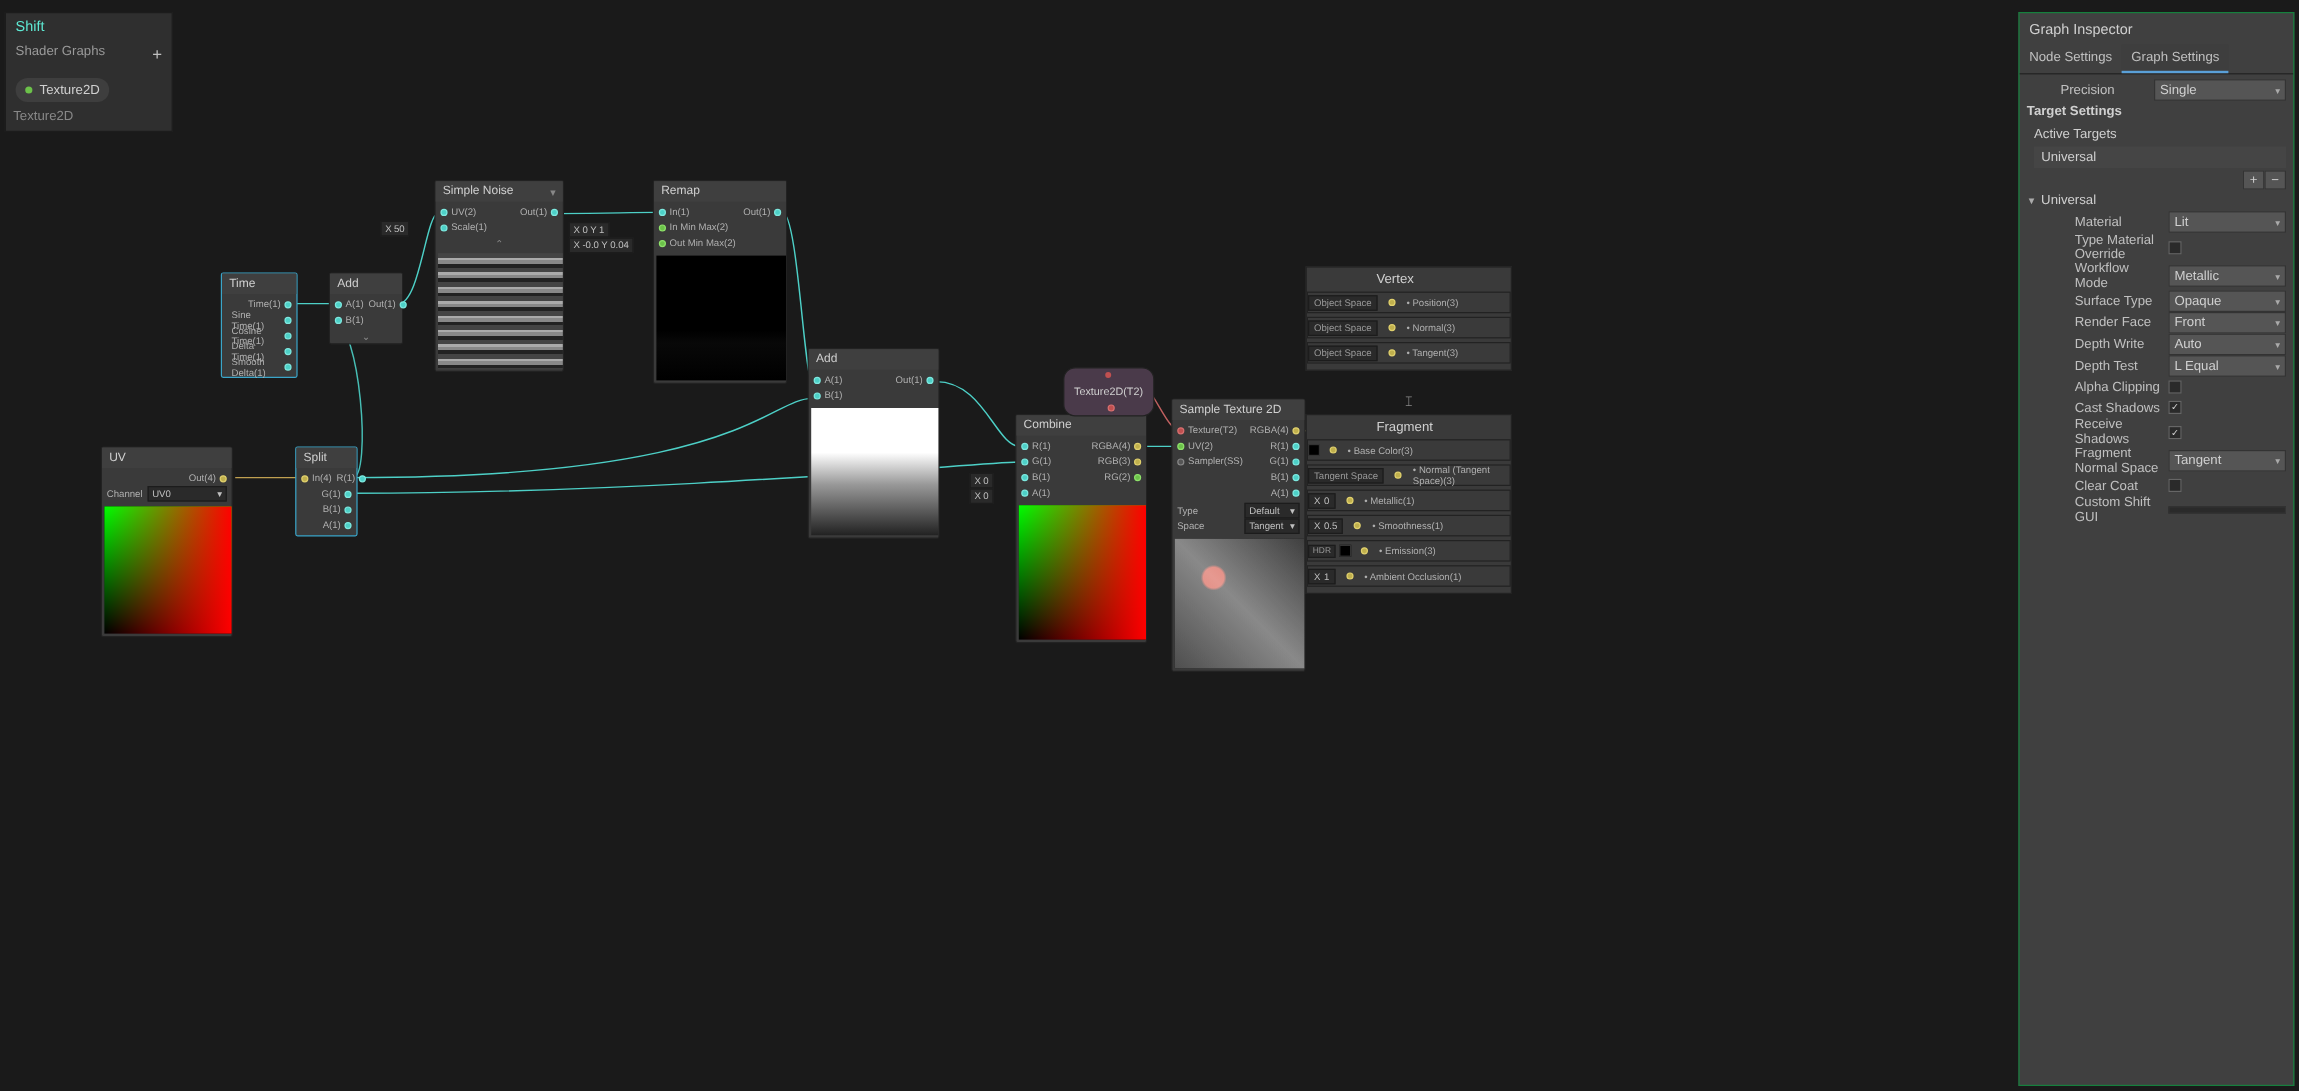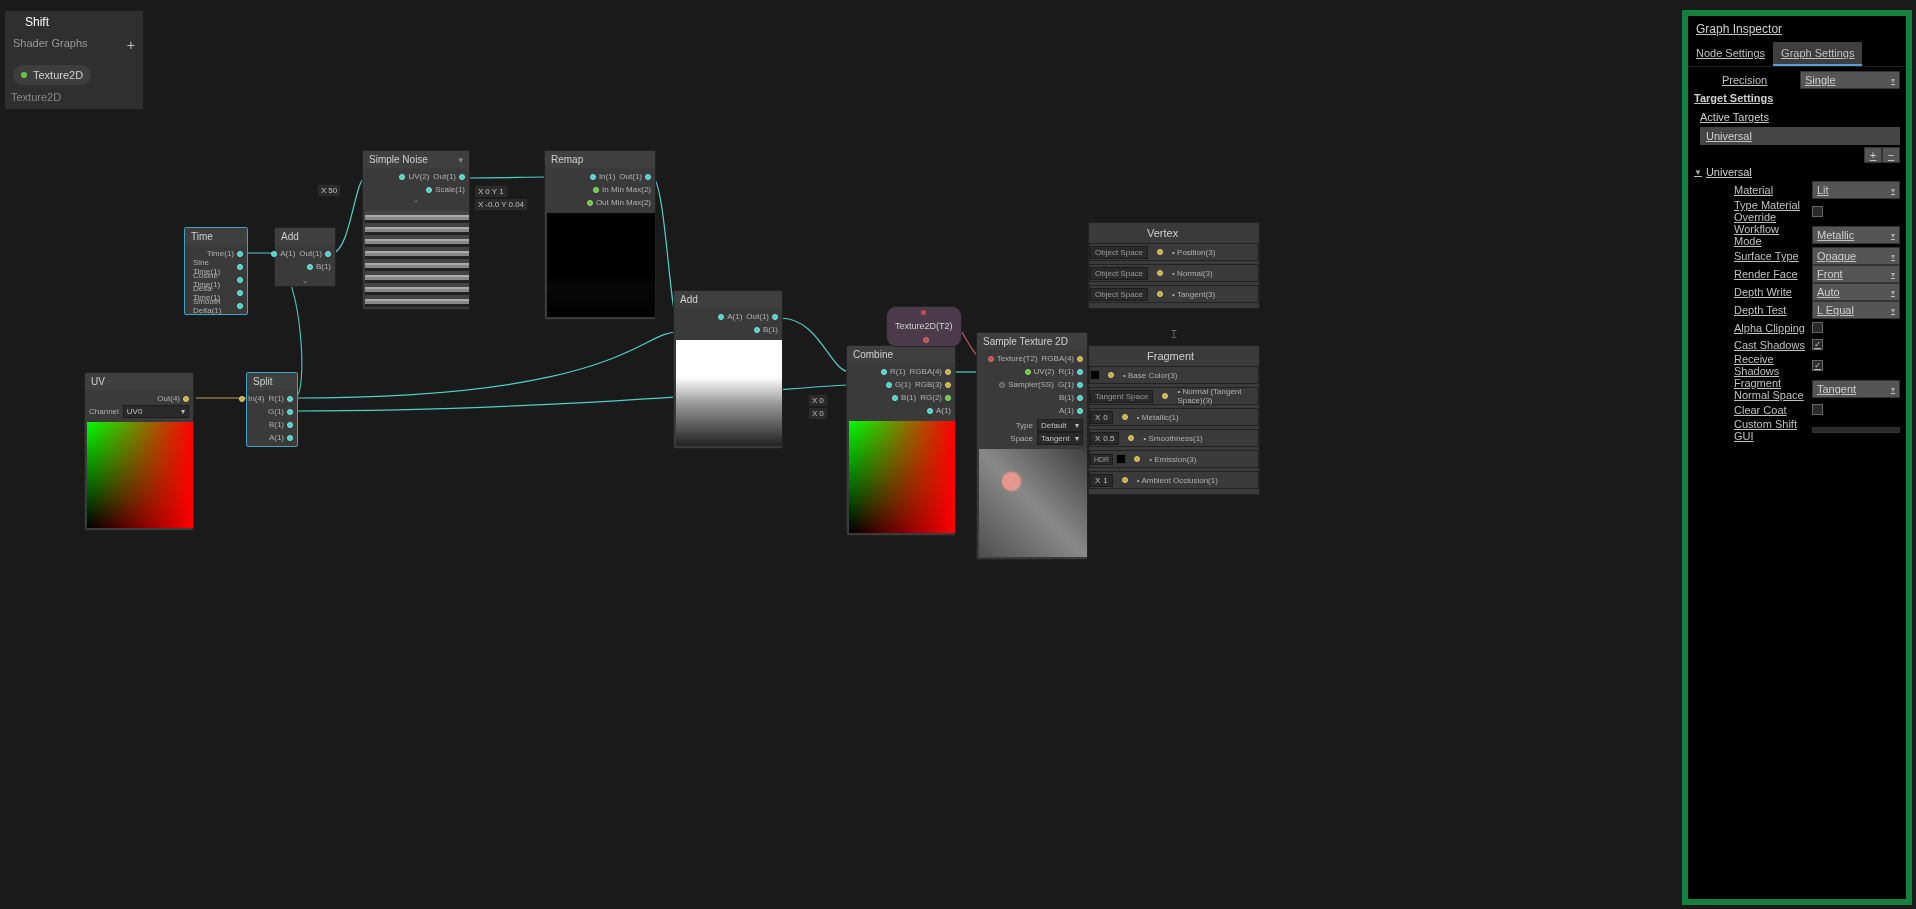--- a/index.html
+++ b/index.html
@@ -1,32 +1,32 @@
 <!DOCTYPE html>
 <html><head>
 <meta charset="utf-8">
 <style>
 * { margin: 0; padding: 0; box-sizing: border-box; font-family: Arial, sans-serif; }
 body { background: #1a1a1a; color: #c0c0c0; font-size: 11px; width: 1916px; height: 909px; position: relative; overflow: hidden; }
 .blackboard { position: absolute; left: 4px; top: 10px; width: 140px; background: #2f2f2f; border: 1px solid #1c1c1c; }
-.blackboard-title { padding: 4px 20px; color: #ffffff; font-size: 12px; }
+.blackboard-title { padding: 4px 8px; color: #5eead4; font-size: 12px; }
 .blackboard-row { display: flex; align-items: flex-start; padding: 4px 8px; color: #9a9a9a; justify-content: space-between; }
 .blackboard-row .plus { color: #c0c0c0; font-size: 14px; cursor: pointer; }
 .chip { display: inline-flex; align-items: center; gap: 6px; padding: 4px 8px; background: #3e3e3e; border-radius: 10px; margin: 6px; }
 .chip .dot { width: 6px; height: 6px; background: #6cc24a; border-radius: 50%; }
 .chip-label { color: #d0d0d0; font-size: 11px; }
 .type-label { color: #888; font-size: 11px; margin-left: 4px; }
 
 
 .node { position: absolute; background: #3a3a3a; border: 1px solid #222; border-radius: 2px; }
 .node.selected { border: 1px solid #3aa5c9; }
 .node-title { background: #3f3f3f; padding: 3px 6px; font-size: 10px; color: #d0d0d0; display: flex; justify-content: space-between; align-items: center; }
 .node-title .caret { color: #888; font-size: 9px; }
 .node-body { padding: 2px 4px; }
-.port-row { display: flex; justify-content: flex-end; align-items: center; height: 13px; font-size: 8px; color: #b0b0b0; gap: 4px; }
+.port-row { display: flex; justify-content: space-between; align-items: center; height: 13px; font-size: 8px; color: #b0b0b0; gap: 4px; }
 .port-row .left, .port-row .right { display: flex; align-items: center; gap: 3px; }
 .port { width: 6px; height: 6px; border-radius: 50%; background: #555; border: 1px solid #888; flex-shrink: 0; }
 .port.teal { background: #4dd0c7; border-color: #7de8df; }
 .port.red { background: #c05050; border-color: #d87070; }
 .port.green { background: #6cc24a; border-color: #8ee26a; }
 .port.yellow { background: #c0b04d; border-color: #e0d06d; }
 .preview { margin: 2px; background: #000; }
 .uv-grad { width:100%; height:100%; background:
     linear-gradient(to right, rgba(255,0,0,0) 0%, rgba(255,0,0,1) 100%),
     linear-gradient(to bottom, rgba(0,255,0,1) 0%, rgba(0,255,0,0) 100%),
@@ -45,21 +45,21 @@
 .master-row { display: flex; align-items: center; height: 18px; background: #3a3a3a; border: 1px solid #222; margin-bottom: 3px; }
 .master-port-area { width: 16px; display: flex; justify-content: center; }
 .master-label { flex: 1; font-size: 8px; color: #b0b0b0; padding-left: 4px; }
 .space-badge { background: #2a2a2a; border: 1px solid #1c1c1c; font-size: 8px; color: #999; padding: 1px 4px; margin-right: 4px; }
 .hdr-badge { background: #2a2a2a; border: 1px solid #1c1c1c; font-size: 7px; color: #999; padding: 1px 3px; margin-right: 3px; }
 .float-field { background: #2a2a2a; border: 1px solid #1c1c1c; font-size: 8px; color: #c0c0c0; padding: 1px 4px; margin-right: 4px; display:flex; gap:3px; }
 .swatch { width: 10px; height: 10px; margin-right: 3px; }
 .swatch.black { background: #000; border:1px solid #333;}
 
 
-.inspector { position: absolute; right: 4px; top: 10px; width: 230px; bottom: 4px; background: #000000; border: 6px solid #15803d; text-decoration: underline; }
+.inspector { position: absolute; right: 4px; top: 10px; width: 230px; bottom: 4px; background: #404040; border: 1px solid #15803d; }
 .inspector-title { padding: 6px 8px; color: #d0d0d0; font-size: 12px; }
 .tabs { display: flex; border-bottom: 1px solid #222; }
 .tab { padding: 5px 8px; font-size: 11px; color: #c0c0c0; cursor: pointer; }
 .tab.active { border-bottom: 2px solid #5aa0d8; background: #3e3e3e; }
 .insp-body { padding: 4px 6px; }
 .insp-row { display: flex; align-items: center; min-height: 17px; gap: 6px; font-size: 11px; color: #c0c0c0; }
 .insp-row .label { width: 100px; color: #c0c0c0; padding-left: 28px; }
 .dropdown { flex: 1; background: #555; border: 1px solid #333; padding: 2px 4px; display: flex; justify-content: space-between; align-items: center; color: #d0d0d0; cursor: pointer; }
 .dropdown .caret { font-size: 8px; color: #aaa; }
 .section-hdr { font-weight: bold; color: #d0d0d0; font-size: 11px; padding: 3px 0; }

